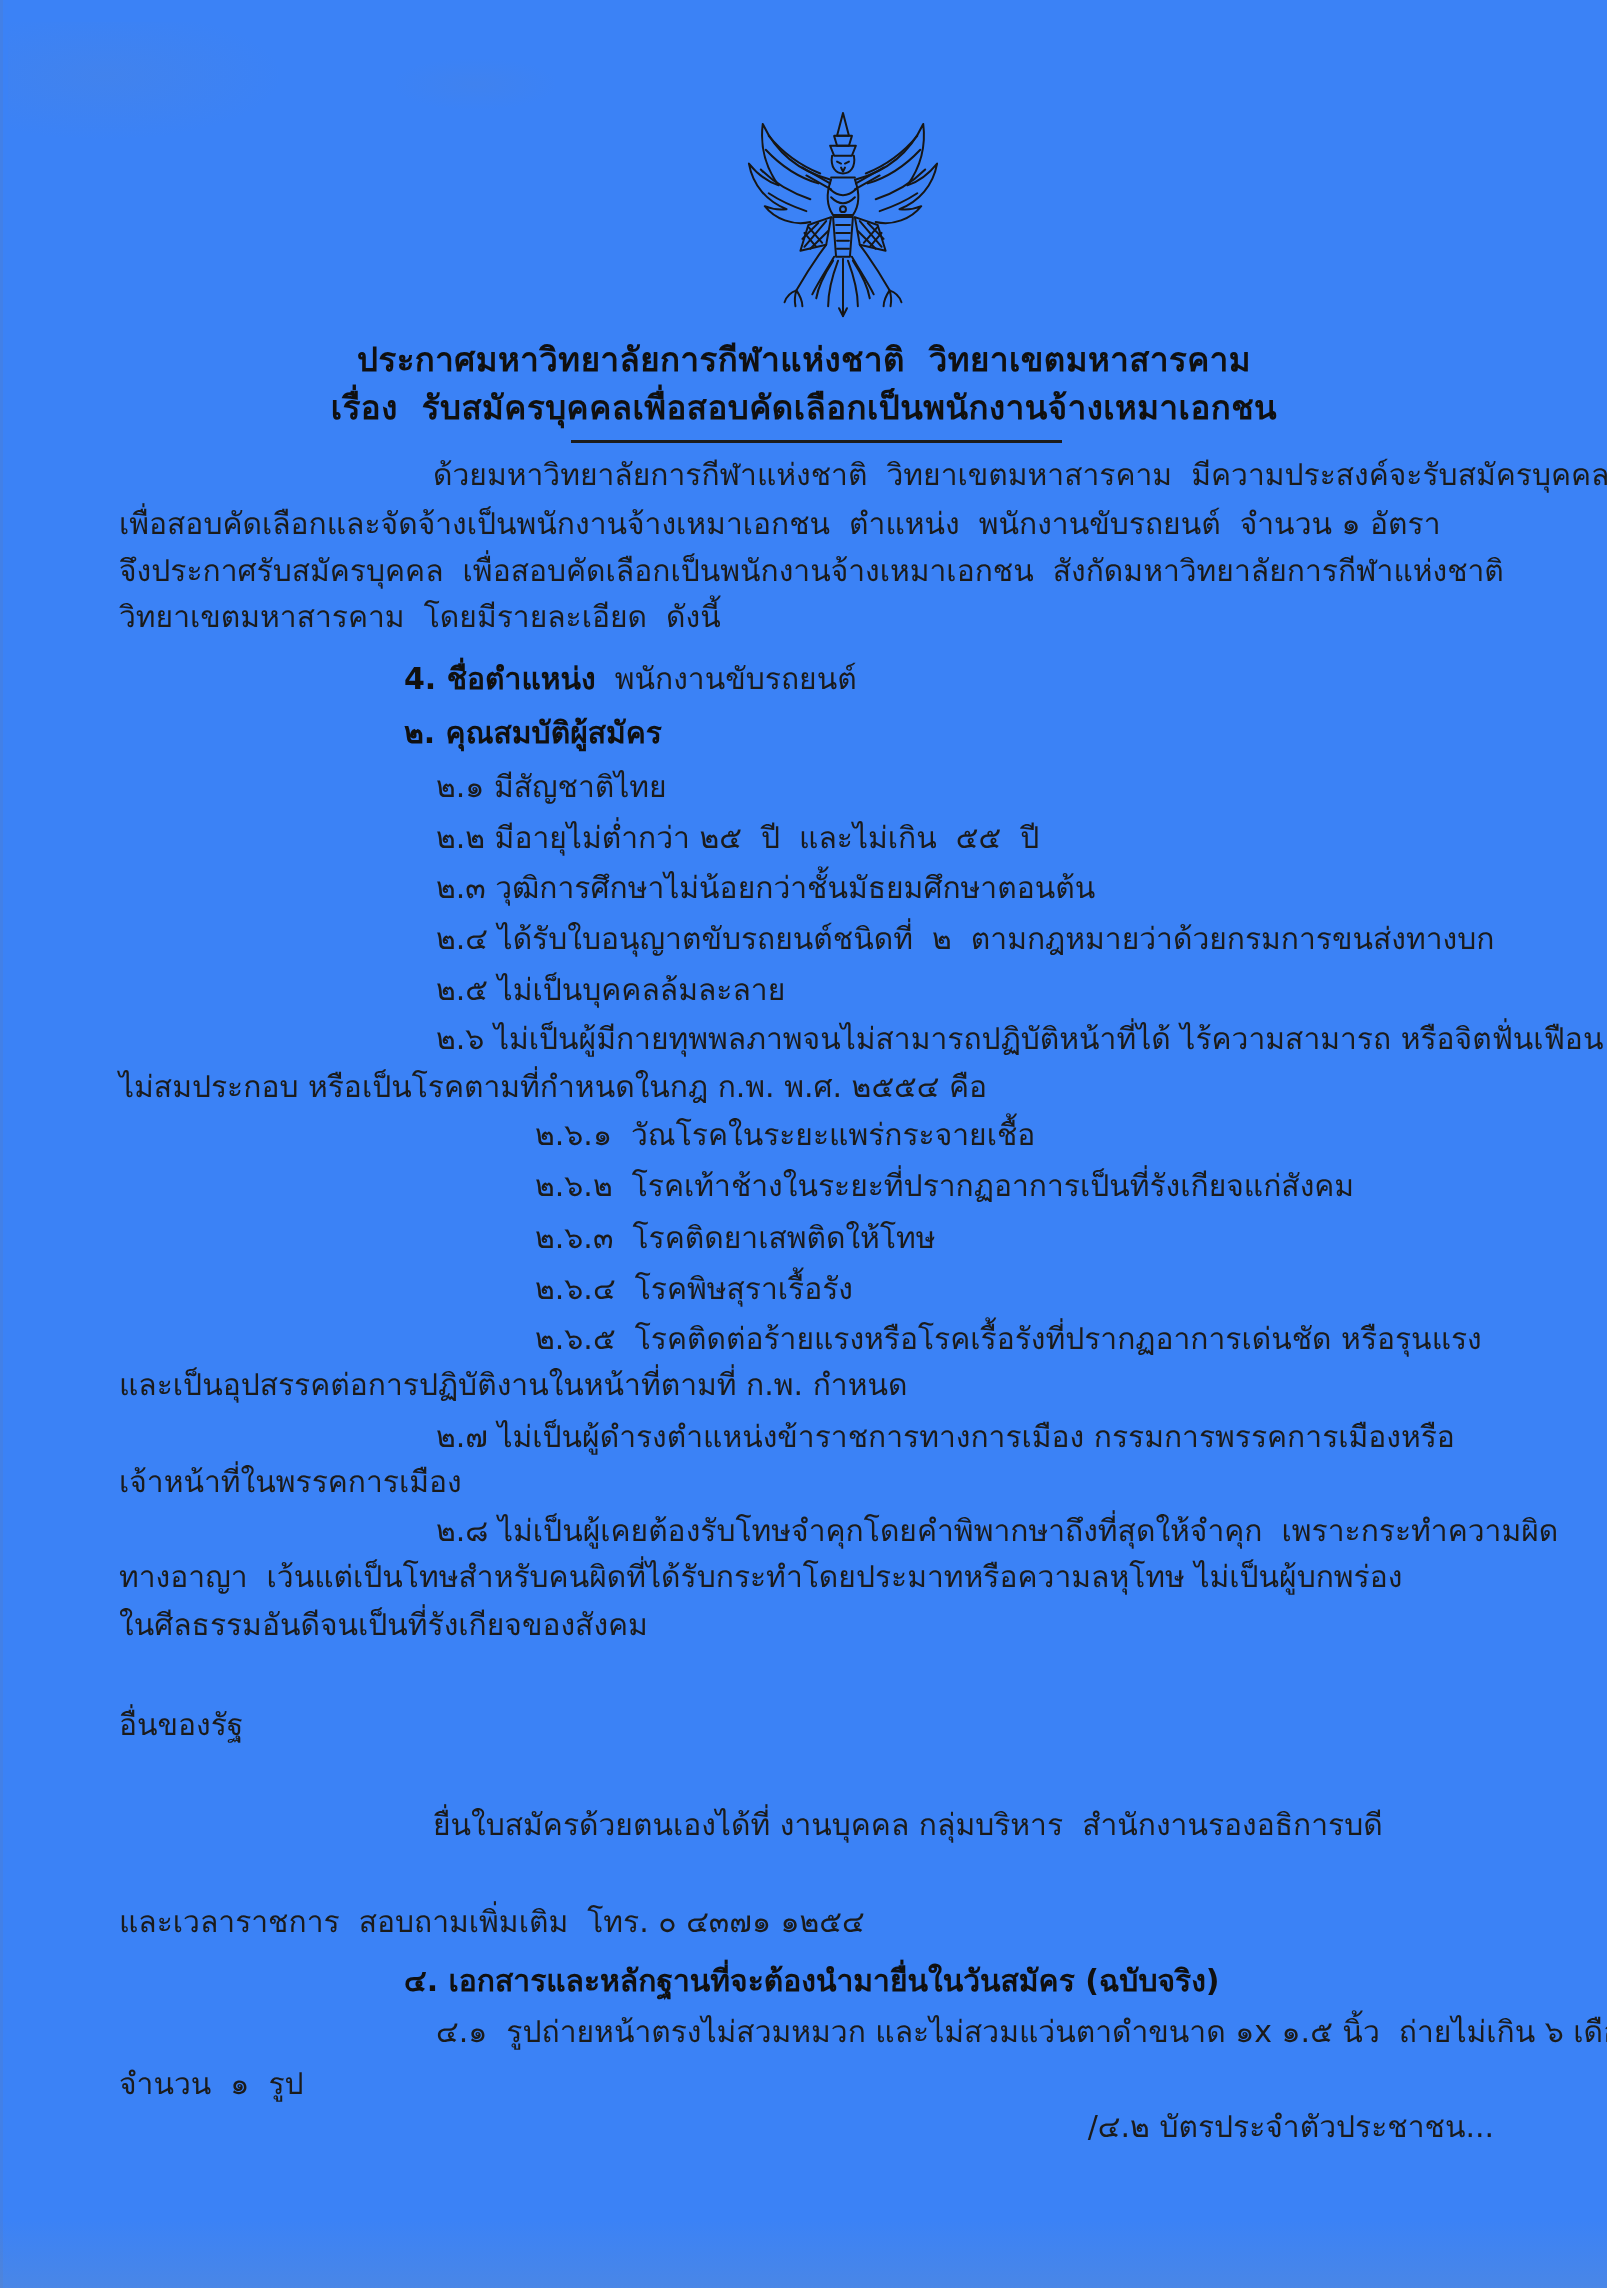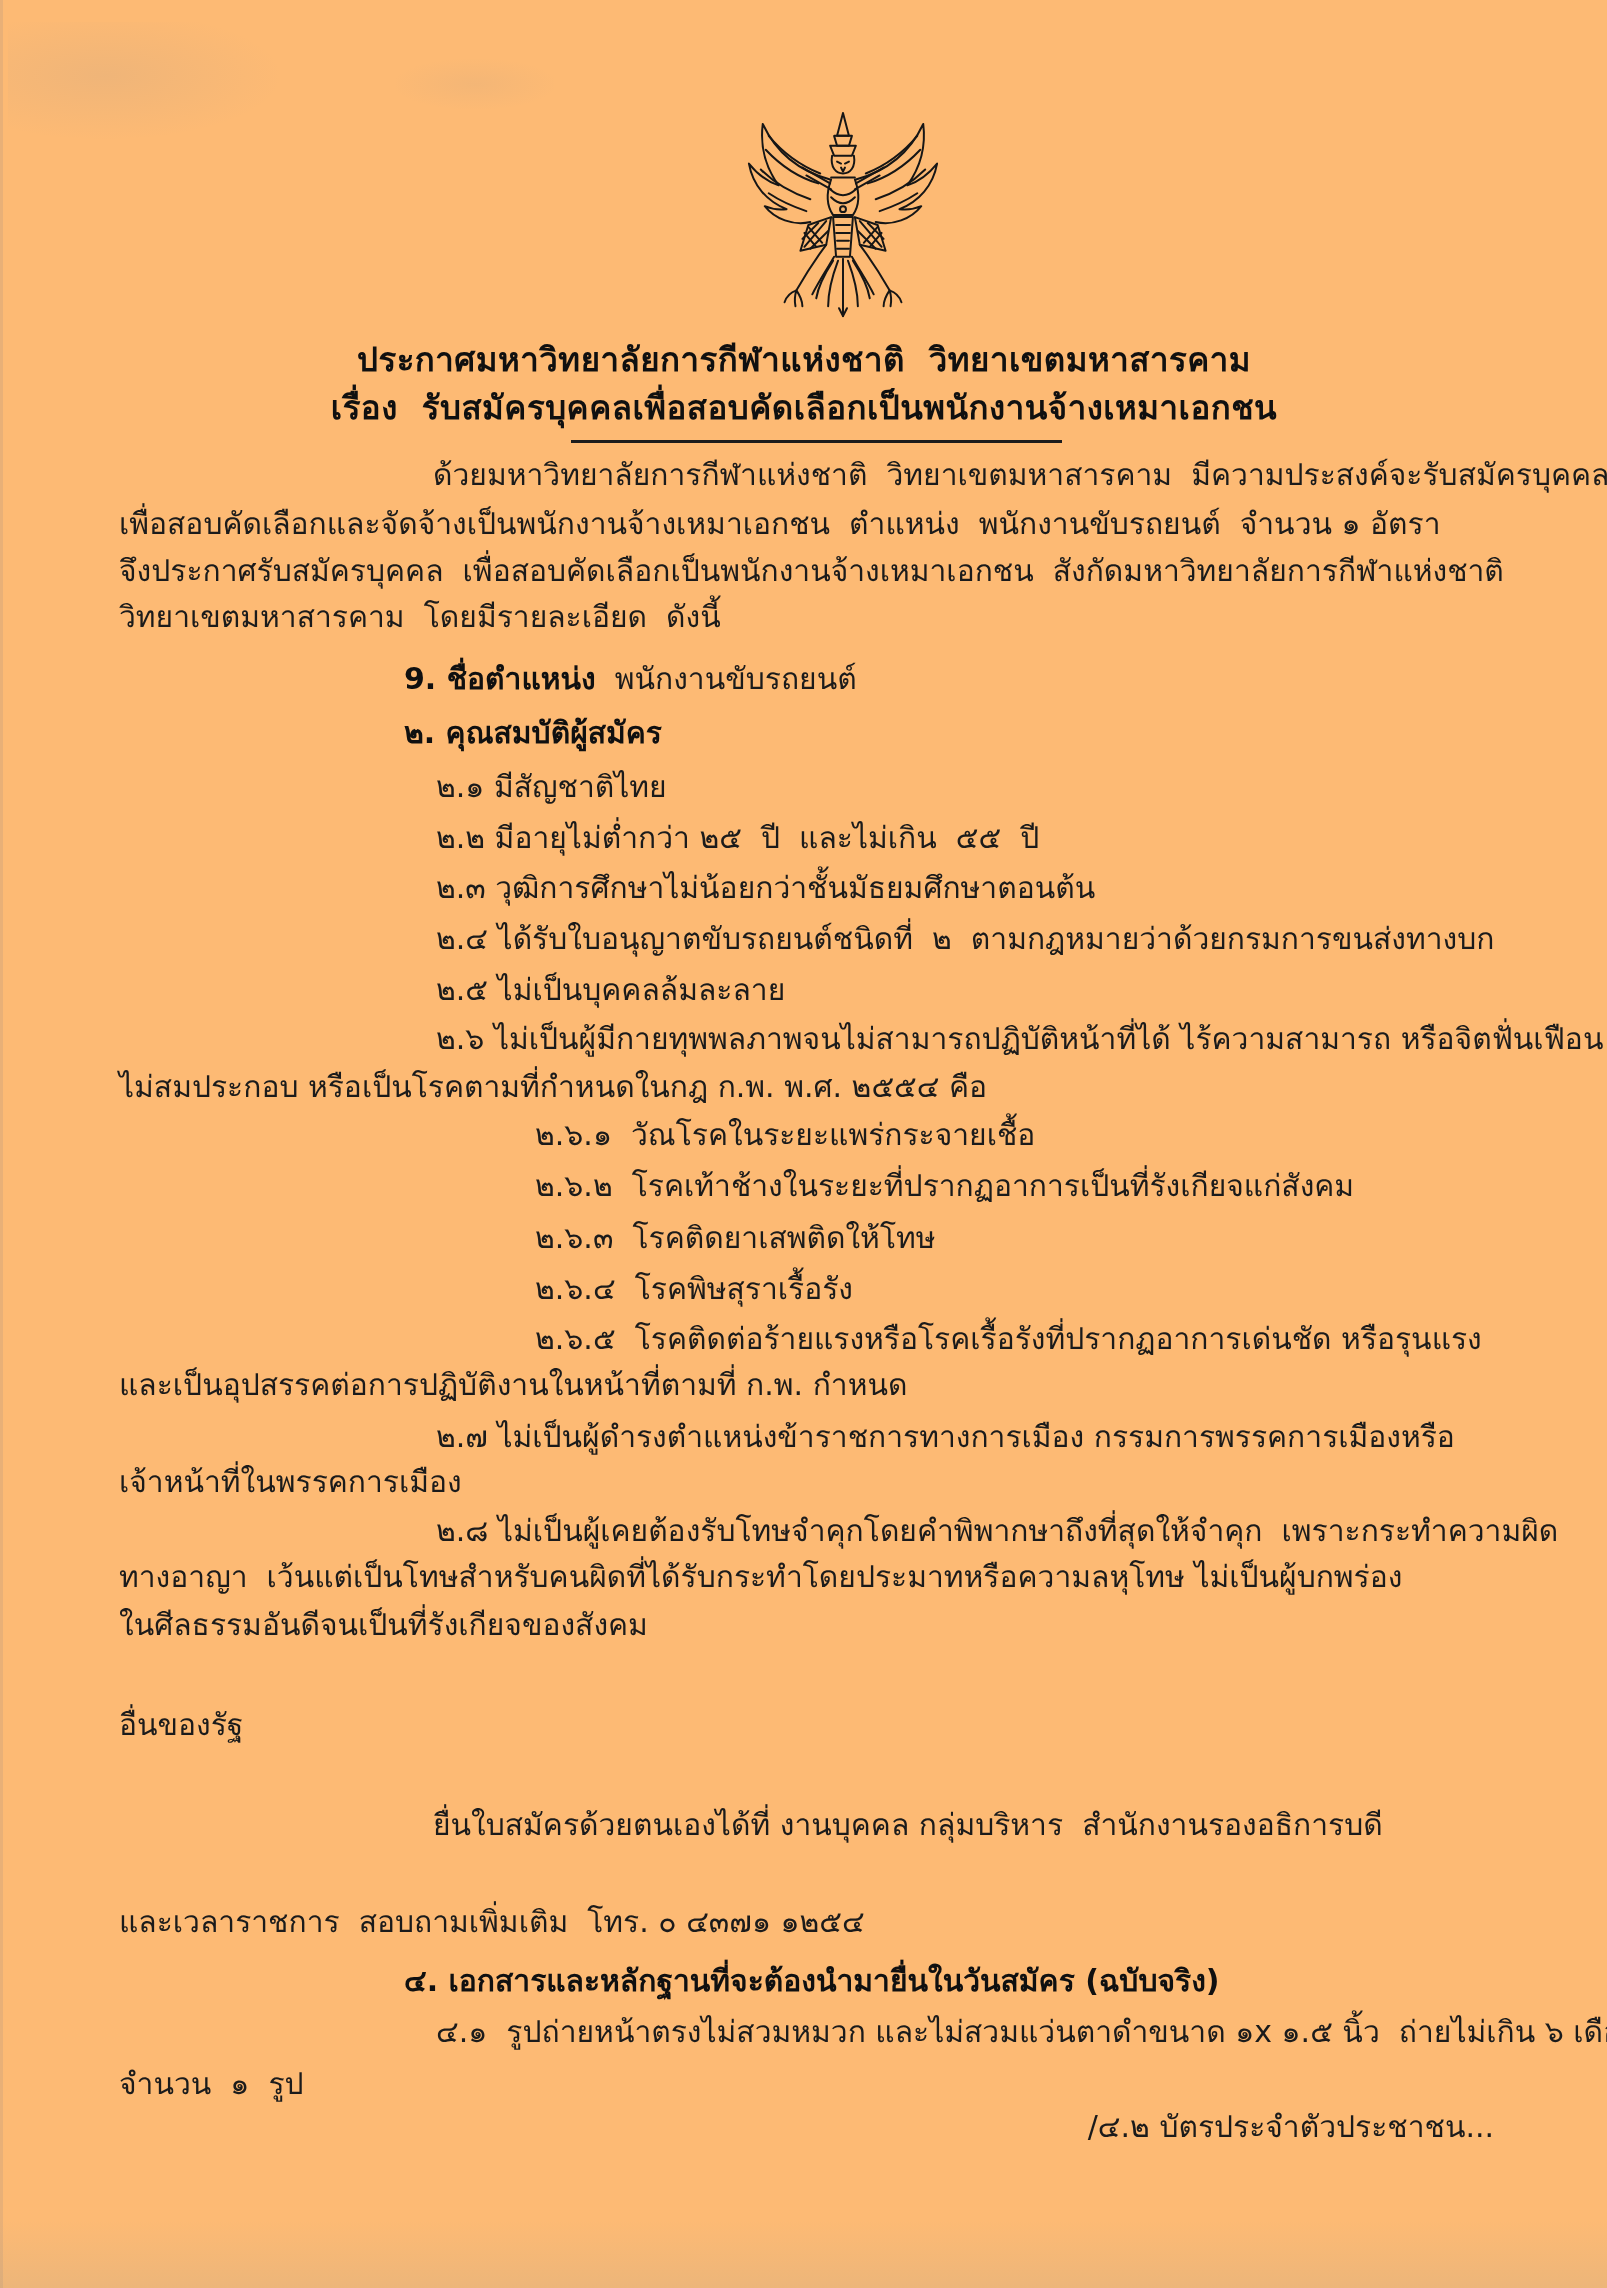--- a/index.html
+++ b/index.html
@@ -1,19 +1,19 @@
 <!DOCTYPE html>
 <html lang="th"><head>
 <meta charset="utf-8">
 <style>
   html,body{margin:0;padding:0;background:#ffffff;}
   .page{
     position:relative;
     width:1608px;height:2289px;
-    background:#fdba74;
+    background:#3b82f6;
     overflow:hidden;
     font-family:"DejaVu Sans", sans-serif;
     color:#1b1b1b;
   }
   .line{
     position:absolute;
     font-size:30px;
     line-height:40px;
     white-space:pre;
     color:#1b1b1b;
@@ -129,21 +129,21 @@
 
   <div class="line center title" style="top:340px">ประกาศมหาวิทยาลัยการกีฬาแห่งชาติ  วิทยาเขตมหาสารคาม</div>
   <div class="line center title" style="top:388px">เรื่อง  รับสมัครบุคคลเพื่อสอบคัดเลือกเป็นพนักงานจ้างเหมาเอกชน</div>
   <div class="subject-underline"></div>
 
   <div class="line ind" style="top:455px">ด้วยมหาวิทยาลัยการกีฬาแห่งชาติ  วิทยาเขตมหาสารคาม  มีความประสงค์จะรับสมัครบุคคล</div>
   <div class="line flush" style="top:504px">เพื่อสอบคัดเลือกและจัดจ้างเป็นพนักงานจ้างเหมาเอกชน  ตำแหน่ง  พนักงานขับรถยนต์  จำนวน ๑ อัตรา</div>
   <div class="line flush" style="top:551px">จึงประกาศรับสมัครบุคคล  เพื่อสอบคัดเลือกเป็นพนักงานจ้างเหมาเอกชน  สังกัดมหาวิทยาลัยการกีฬาแห่งชาติ</div>
   <div class="line flush" style="top:597px">วิทยาเขตมหาสารคาม  โดยมีรายละเอียด  ดังนี้</div>
 
-  <div class="line sectpos" style="top:659px"><span class="bold">9. ชื่อตำแหน่ง</span><span>  พนักงานขับรถยนต์</span></div>
+  <div class="line sectpos" style="top:659px"><span class="bold">4. ชื่อตำแหน่ง</span><span>  พนักงานขับรถยนต์</span></div>
 
   <div class="line sectpos bold" style="top:713px">๒. คุณสมบัติผู้สมัคร</div>
   <div class="line sub" style="top:767px">๒.๑ มีสัญชาติไทย</div>
   <div class="line sub" style="top:818px">๒.๒ มีอายุไม่ต่ำกว่า ๒๕  ปี  และไม่เกิน  ๕๕  ปี</div>
   <div class="line sub" style="top:868px">๒.๓ วุฒิการศึกษาไม่น้อยกว่าชั้นมัธยมศึกษาตอนต้น</div>
   <div class="line sub" style="top:919px">๒.๔ ได้รับใบอนุญาตขับรถยนต์ชนิดที่  ๒  ตามกฎหมายว่าด้วยกรมการขนส่งทางบก</div>
   <div class="line sub" style="top:970px">๒.๕ ไม่เป็นบุคคลล้มละลาย</div>
   <div class="line sub" style="top:1019px">๒.๖ ไม่เป็นผู้มีกายทุพพลภาพจนไม่สามารถปฏิบัติหน้าที่ได้ ไร้ความสามารถ หรือจิตฟั่นเฟือน</div>
   <div class="line flush" style="top:1067px">ไม่สมประกอบ หรือเป็นโรคตามที่กำหนดในกฎ ก.พ. พ.ศ. ๒๕๕๔ คือ</div>
   <div class="line subsub" style="top:1115px">๒.๖.๑  วัณโรคในระยะแพร่กระจายเชื้อ</div>

